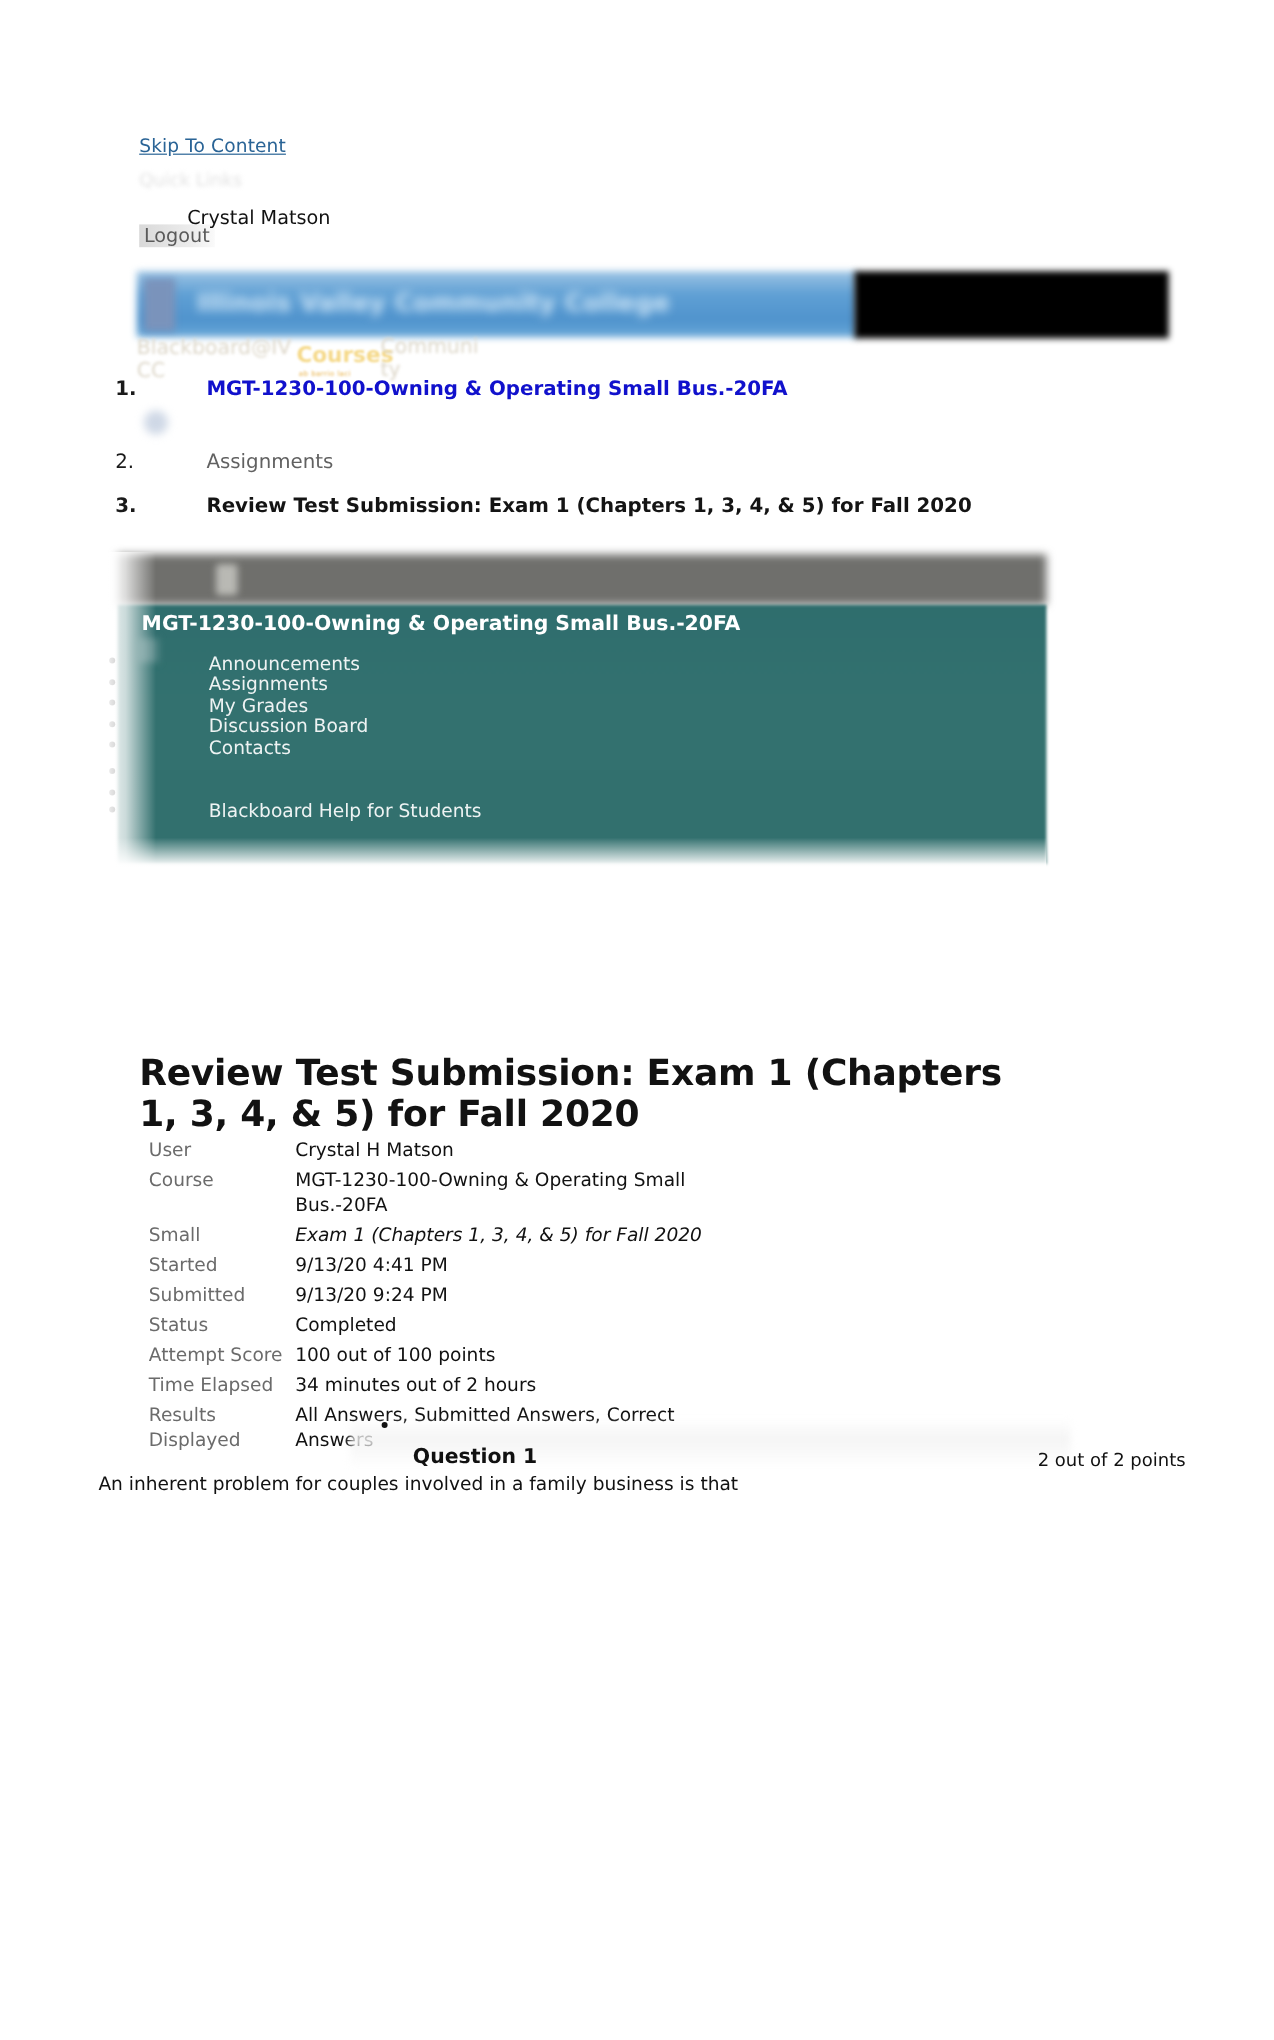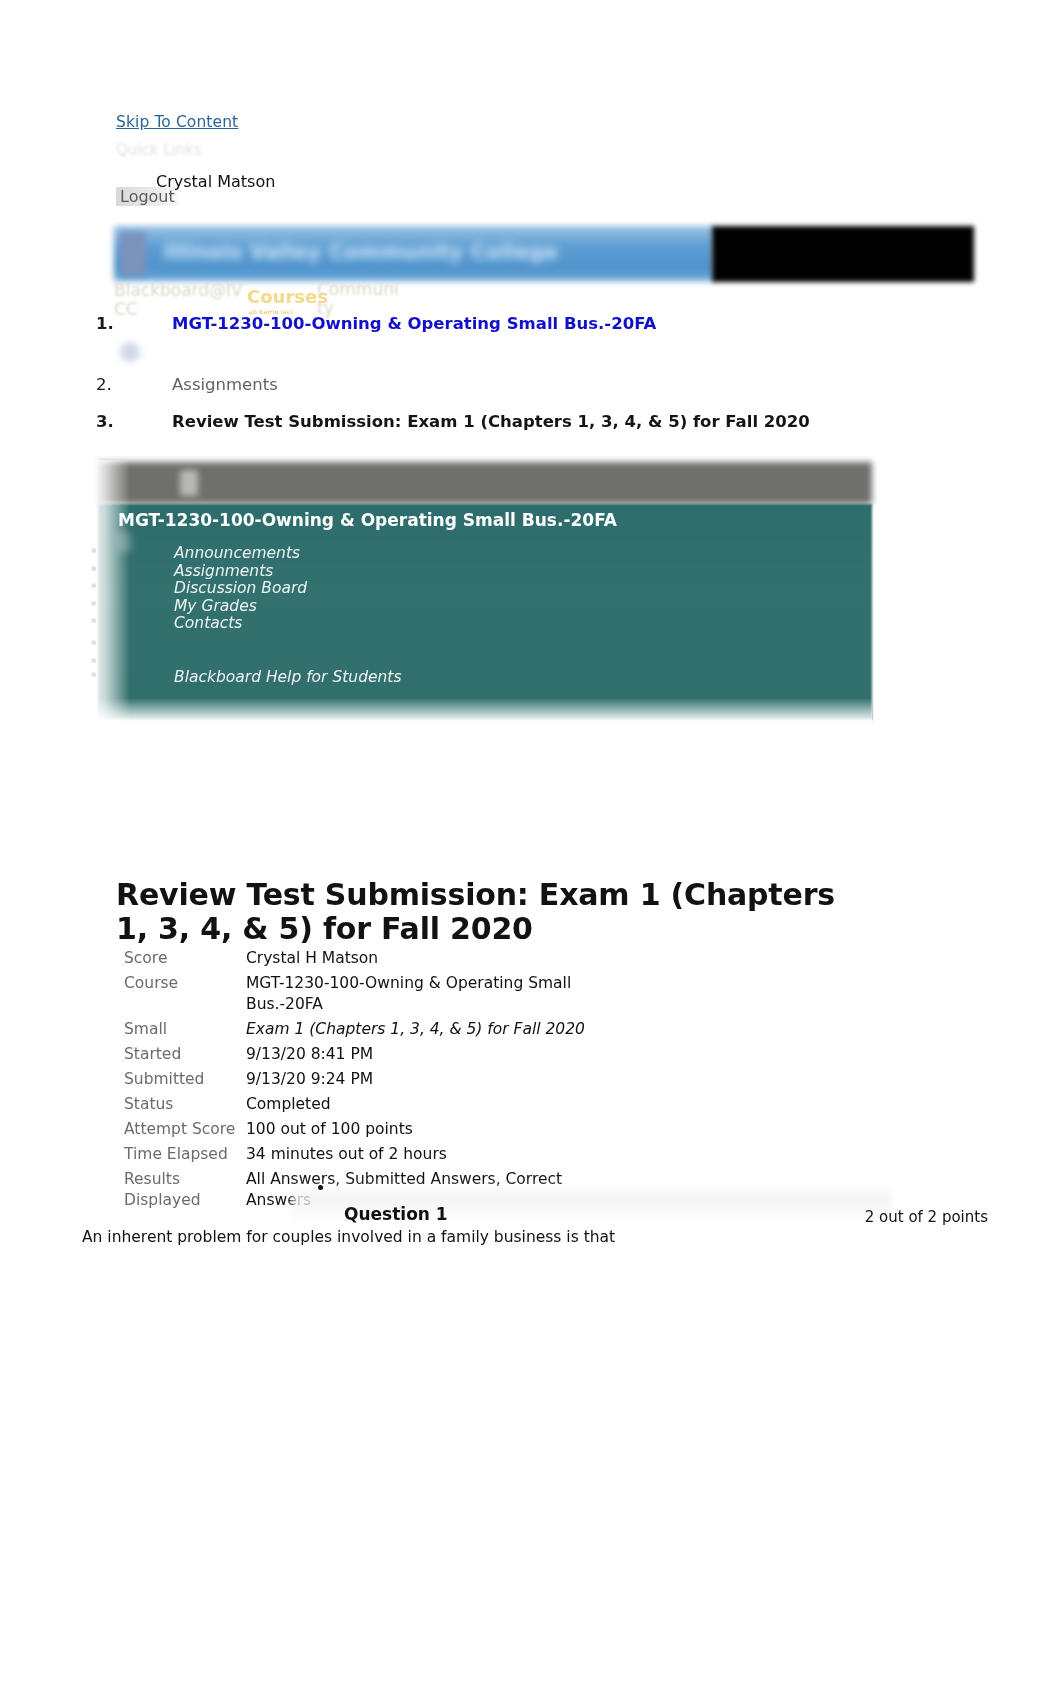--- a/index.html
+++ b/index.html
@@ -288,22 +288,21 @@
     position: absolute;
     left: 0;
     top: 84px;
     width: 788px;
     z-index: 3;
   }
   .menu-item {
     position: relative;
     height: 17.5px;
     display: flex;
-    align-items: flex-start;
-    font-style: italic;
+    align-items: flex-end;
   }
   .menu-item .bullet {
     position: absolute;
     left: 7px;
     top: 4px;
     width: 5px;
     height: 5px;
     border-radius: 50%;
     background: #000;
   }
@@ -460,25 +459,25 @@
       <div class="menu-item">
         <span class="bullet"></span>
         <span class="mlabel">Announcements</span>
       </div>
       <div class="menu-item">
         <span class="bullet"></span>
         <span class="mlabel">Assignments</span>
       </div>
       <div class="menu-item">
         <span class="bullet"></span>
-        <span class="mlabel">Discussion Board</span>
+        <span class="mlabel">My Grades</span>
       </div>
       <div class="menu-item">
         <span class="bullet"></span>
-        <span class="mlabel">My Grades</span>
+        <span class="mlabel">Discussion Board</span>
       </div>
       <div class="menu-item">
         <span class="bullet"></span>
         <span class="mlabel">Contacts</span>
       </div>
       <div class="menu-item gap">
         <span class="bullet" style="top:8px;"></span>
       </div>
       <div class="menu-item gap">
         <span class="bullet" style="top:8px;"></span>
@@ -490,34 +489,34 @@
     </div>
 
     <div class="menu-fade-left"></div>
     <div class="menu-fade-bottom"></div>
   </div>
 
   <h1 class="doc-title">Review Test Submission: Exam 1 (Chapters 1, 3, 4, &amp; 5) for Fall 2020</h1>
 
   <div class="details">
     <div class="det-row">
-      <div class="det-label">Score</div>
+      <div class="det-label">User</div>
       <div class="det-value">Crystal H Matson</div>
     </div>
     <div class="det-row">
       <div class="det-label">Course</div>
       <div class="det-value">MGT-1230-100-Owning &amp; Operating Small Bus.-20FA</div>
     </div>
     <div class="det-row wide">
       <div class="det-label">Small</div>
       <div class="det-value">Exam 1 (Chapters 1, 3, 4, &amp; 5) for Fall 2020</div>
     </div>
     <div class="det-row">
       <div class="det-label">Started</div>
-      <div class="det-value">9/13/20 8:41 PM</div>
+      <div class="det-value">9/13/20 4:41 PM</div>
     </div>
     <div class="det-row">
       <div class="det-label">Submitted</div>
       <div class="det-value">9/13/20 9:24 PM</div>
     </div>
     <div class="det-row">
       <div class="det-label">Status</div>
       <div class="det-value">Completed</div>
     </div>
     <div class="det-row">

